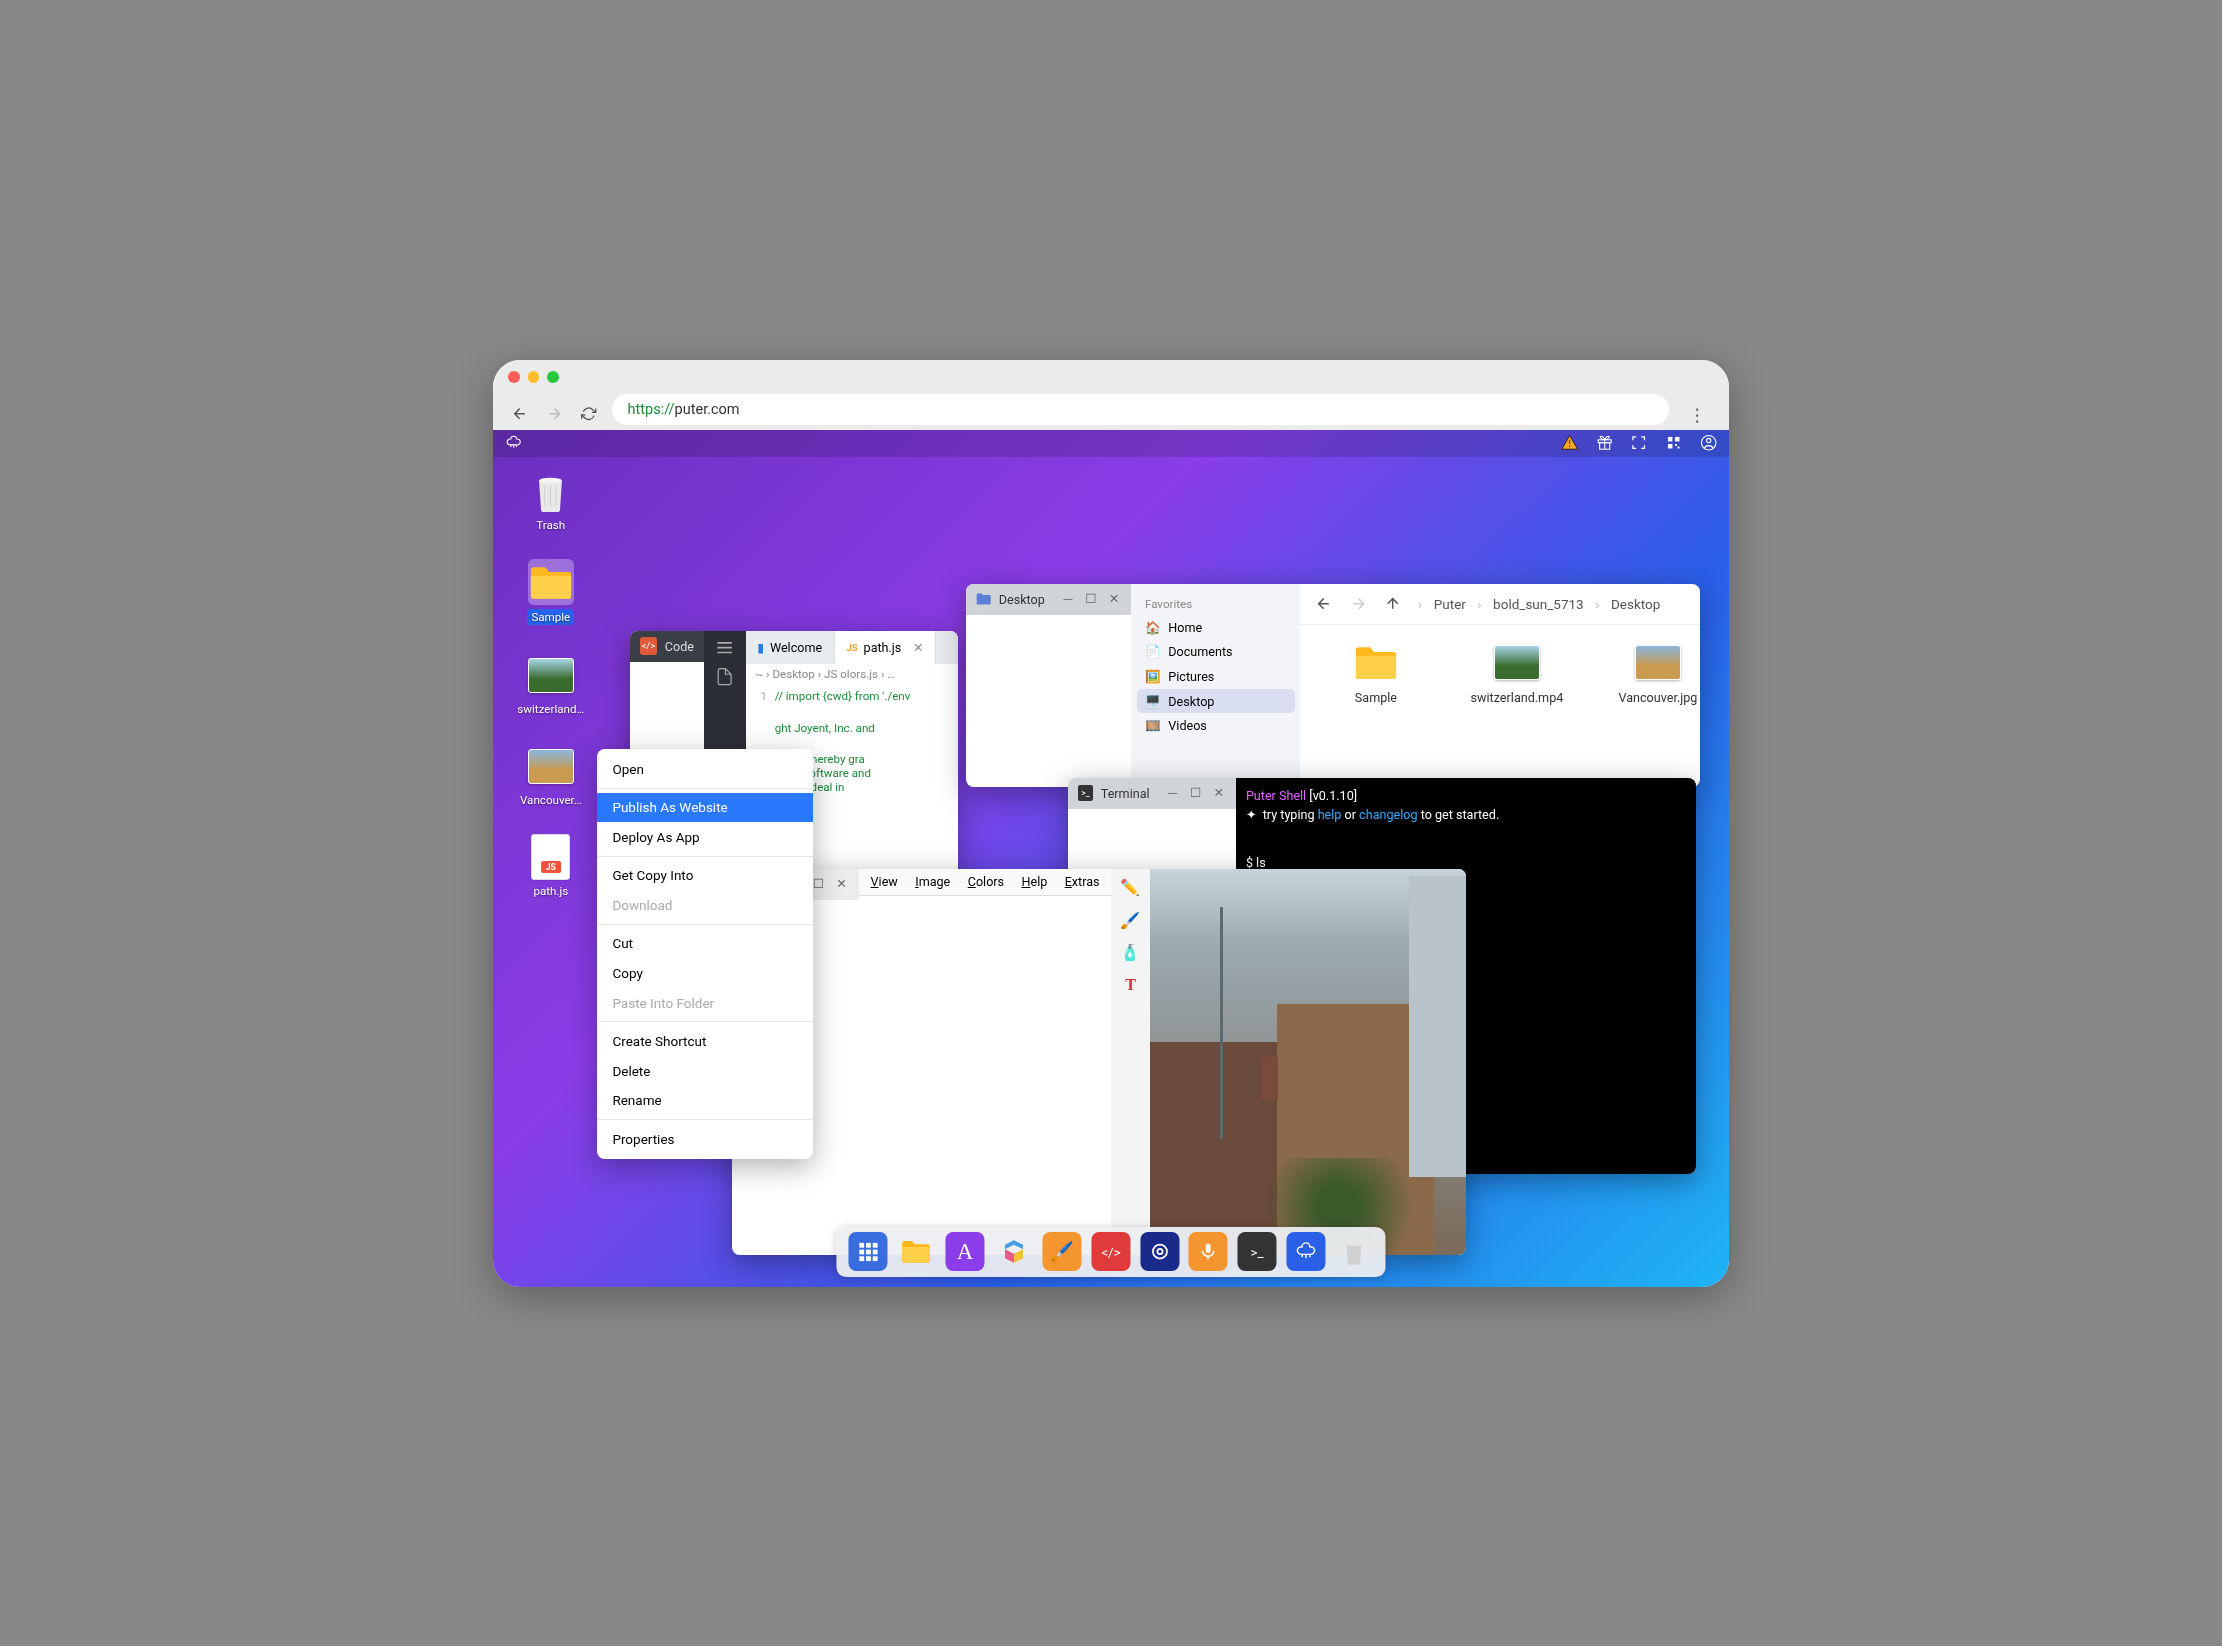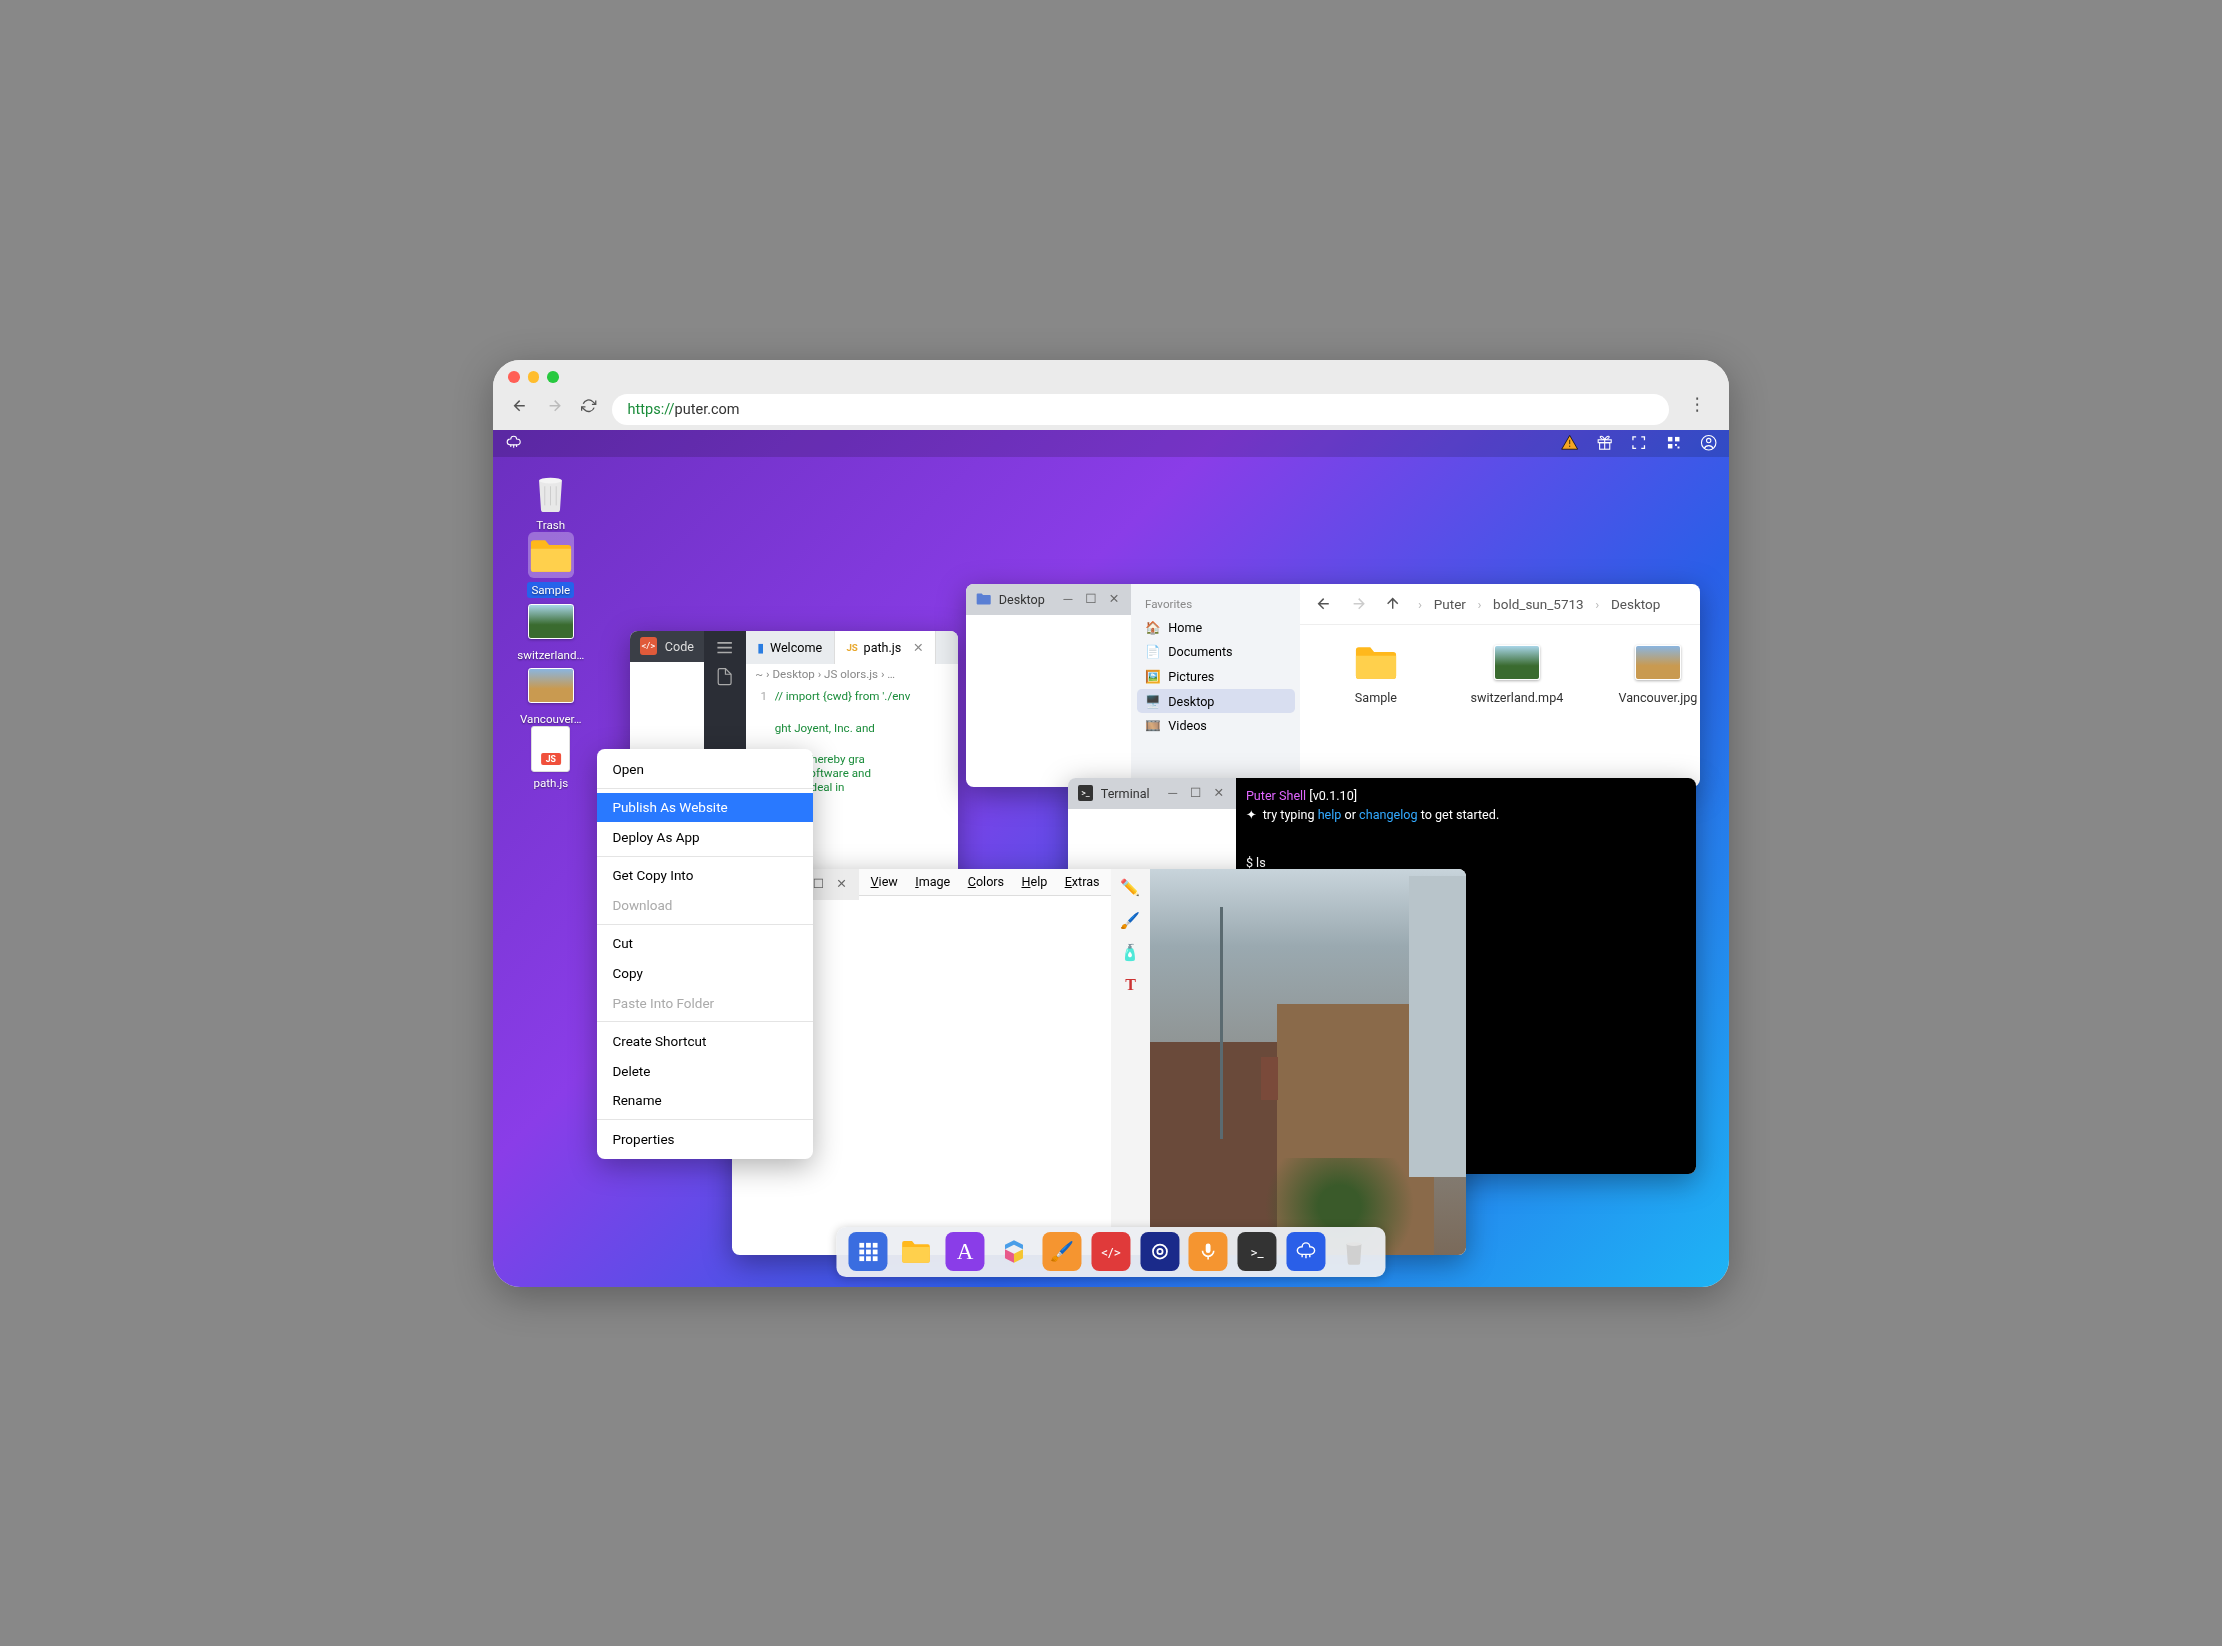--- a/index.html
+++ b/index.html
@@ -2,31 +2,31 @@
 <html><head>
 <meta charset="utf-8">
 <style>
 *{margin:0;padding:0;box-sizing:border-box;font-family:-apple-system,BlinkMacSystemFont,"Segoe UI",Roboto,sans-serif}
 body{background:#888;display:flex;align-items:center;justify-content:center;min-height:100vh;padding:19.3px}
 .device{width:1236px;height:927px;background:#f0f0f0;border-radius:27px;overflow:hidden;position:relative;box-shadow:0 9.7px 39px rgba(0,0,0,.3)}
 .browser-chrome{height:70px;background:#ebebeb;display:flex;flex-direction:column}
 .traffic-lights{display:flex;gap:7.7px;padding:11.6px 15.4px}
 .tl{width:11.6px;height:11.6px;border-radius:50%}
 .tl.red{background:#ff5f56}.tl.yel{background:#ffbd2e}.tl.grn{background:#27c93f}
-.addr-row{display:flex;align-items:flex-start;gap:11.6px;padding:0 15.4px 7.7px}
+.addr-row{display:flex;align-items:flex-end;gap:11.6px;padding:0 15.4px 7.7px}
 .nav-btn{width:23px;height:23px;display:flex;align-items:center;justify-content:center;color:#555;cursor:pointer}
 .nav-btn.disabled{color:#bbb}
 .addr-bar{flex:1;height:31px;background:#fff;border-radius:15.4px;display:flex;align-items:center;padding:0 15.4px;font-size:14.5px;color:#333}
 .addr-bar .proto{color:#1a8c3a}
 .menu-dots{padding:0 7.7px;color:#555;cursor:pointer;font-size:17.4px}
 .desktop{position:relative;height:calc(100% - 70px);background:linear-gradient(135deg,#6b2fbf 0%,#8a3de8 35%,#2a5fe8 65%,#1eb4f5 100%);overflow:hidden}
 .menubar{height:27px;background:rgba(0,0,0,.15);display:flex;align-items:center;justify-content:space-between;padding:0 11.6px;color:#fff;font-size:11.6px}
 .menubar-right{display:flex;gap:17.4px;align-items:center}
 .mb-icon{width:17.4px;height:17.4px;display:flex;align-items:center;justify-content:center;cursor:pointer}
-.desk-icons{position:absolute;top:39px;left:19.3px;display:flex;flex-direction:column;}
+.desk-icons{position:absolute;top:39px;left:19.3px;display:flex;flex-direction:column;gap:27px}
 .desk-icon{width:77px;display:flex;flex-direction:column;align-items:center;gap:3.9px;cursor:pointer}
 .desk-icon .ico{width:46px;height:46px;display:flex;align-items:center;justify-content:center}
 .desk-icon .lbl{color:#fff;font-size:11.6px;text-align:center;text-shadow:0 1px 1.9px rgba(0,0,0,.5);white-space:nowrap;overflow:hidden;text-overflow:ellipsis;max-width:75px}
 .desk-icon.sel .ico{background:rgba(255,255,255,.3);border-radius:5.8px}
 .desk-icon.sel .lbl{background:#2563eb;border-radius:2.9px;padding:1px 3.9px}
 .window{position:absolute;background:#fff;border-radius:7.7px;box-shadow:0 7.7px 29px rgba(0,0,0,.35);overflow:hidden;display:flex;flex-direction:row}
 .win-title{height:31px;background:#d0d3d8;display:flex;align-items:center;padding:0 9.7px;gap:7.7px;font-size:12.6px;color:#333}
 .win-title .spacer{flex:1}
 .win-ctrl{width:15.4px;height:15.4px;display:flex;align-items:center;justify-content:center;cursor:pointer;color:#666}
 

